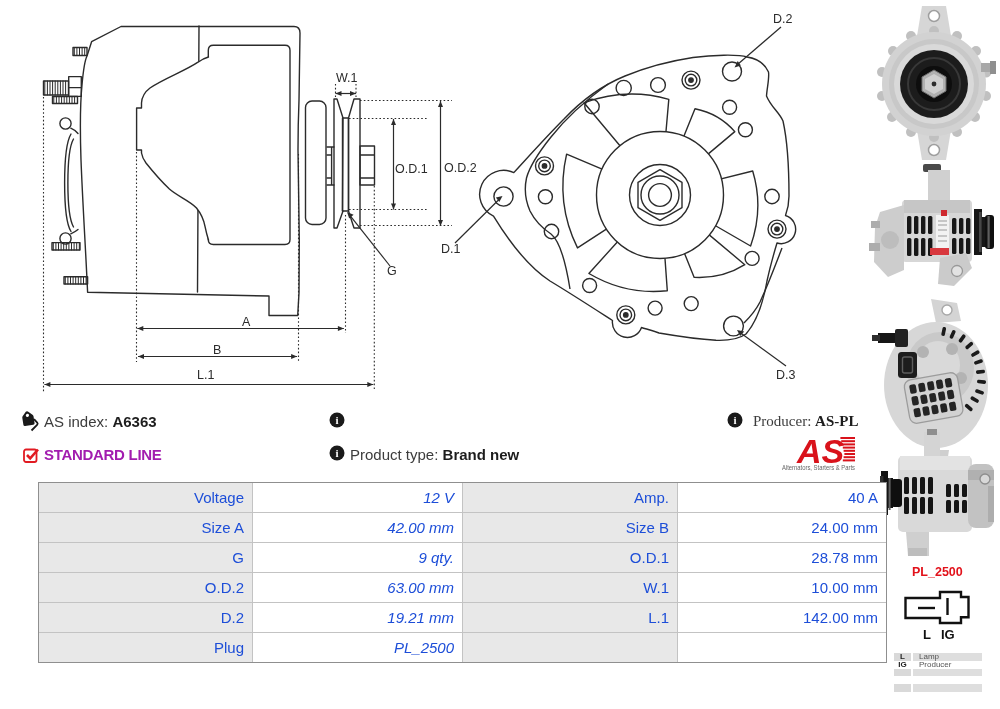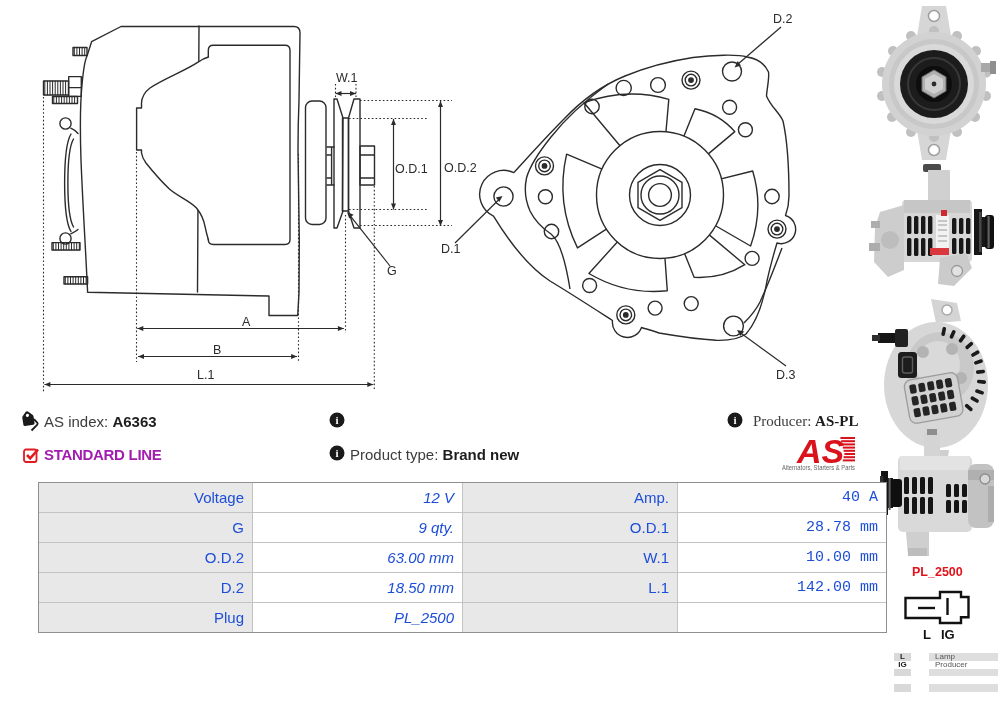--- a/index.html
+++ b/index.html
@@ -9,26 +9,26 @@
   
   .inforow{position:absolute;font-size:15px;color:#3c3c3c;white-space:nowrap;}
   .inforow b{color:#1d1d1d;}
   
   table.spec{position:absolute;left:12px;top:482px;border-collapse:collapse;outline:1px solid #8f8f8f;outline-offset:-1px;
              font-size:15px;color:#1d4ed8;margin-left:26px;}
   table.spec td{border:1px solid #c3c3c3;height:29px;padding:0 8px 0 0;text-align:right;}
   table.spec td.l{background:#e8e8e8;width:205px;}
   table.spec td.v{background:#ffffff;width:201px;font-style:italic;}
   table.spec td.l2{background:#e8e8e8;width:206px;text-align:right;}
-  table.spec td.v2{background:#ffffff;width:200px;font-family:Liberation Mono, monospace;}
+  table.spec td.v2{background:#ffffff;width:200px;}
   
   .mini{position:absolute;left:894px;top:653px;font-size:8px;color:#555;}
   .mini .row{height:7.8px;line-height:7.8px;display:flex;}
   .mini .c1{width:17px;text-align:center;font-weight:bold;color:#222;}
-  .mini .c2{width:63px;padding-left:6px;margin-left:18px;}
+  .mini .c2{width:63px;padding-left:6px;margin-left:2px;}
   .g1{background:#d9d9d9;}
   .g2{background:#dedede;}
 </style>
 </head>
 <body>
 <div id="page">
 
   <svg class="abs" style="left:0;top:0" width="520" height="420" viewBox="0 0 520 420">
     <g fill="none" stroke="#2b2b2b" stroke-width="1.4" stroke-linejoin="round" stroke-linecap="round">
 
@@ -432,34 +432,40 @@
 
   <table class="spec">
     <tbody>
         <tr>
           <td class="l">Voltage</td>
           <td class="v">12 V</td>
           <td class="l2">Amp.</td>
           <td class="v2">40 A</td>
         </tr>
     <tr>
+          <td class="l">Size A</td>
+          <td class="v">42.00 mm</td>
+          <td class="l2">Size B</td>
+          <td class="v2">24.00 mm</td>
+        </tr>
+    <tr>
           <td class="l">G</td>
           <td class="v">9 qty.</td>
           <td class="l2">O.D.1</td>
           <td class="v2">28.78 mm</td>
         </tr>
     <tr>
           <td class="l">O.D.2</td>
           <td class="v">63.00 mm</td>
           <td class="l2">W.1</td>
           <td class="v2">10.00 mm</td>
         </tr>
     <tr>
           <td class="l">D.2</td>
-          <td class="v">18.50 mm</td>
+          <td class="v">19.21 mm</td>
           <td class="l2">L.1</td>
           <td class="v2">142.00 mm</td>
         </tr>
     <tr>
           <td class="l">Plug</td>
           <td class="v">PL_2500</td>
           <td class="l2"></td>
           <td class="v2"></td>
         </tr>
   </tbody>

